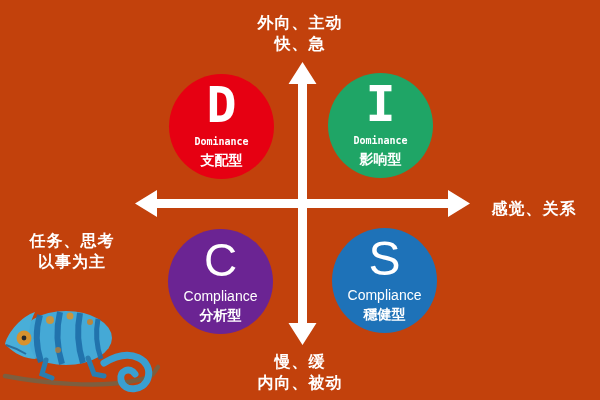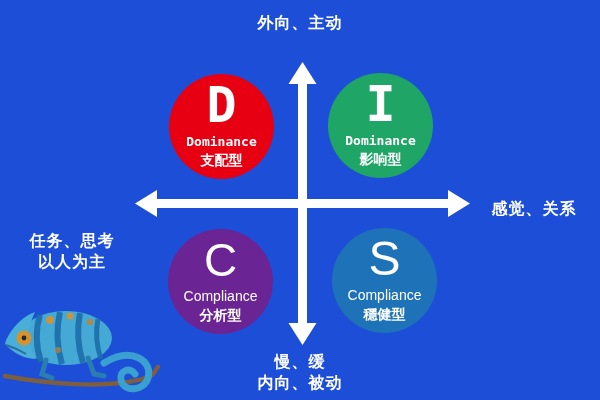--- a/index.html
+++ b/index.html
@@ -19,57 +19,58 @@
   .edge-right  { left:474px; top:182px; width:120px;margin-top:16px; }
 
   .cross { position:absolute; left:0; top:0; pointer-events:none; }
 
   .circle {
     position:absolute; width:105px; height:105px; border-radius:50%;
     display:flex; flex-direction:column; align-items:center; text-align:center;
   }
   .mono { font-family:"DejaVu Sans Mono","Liberation Mono",monospace; }
   .circle .letter { line-height:52px; margin-top:5px; }
-  .circle .ename  { font-size:13px; line-height:17px; margin-top:2px; }
+  .circle .ename  { font-size:10px; line-height:17px; margin-top:2px; }
   .circle .cname  { font-size:14px; line-height:18px; font-weight:bold; margin-top:1px; }
 
   .q-d { left:169px; top:74px; }
   .q-i { left:328px; top:73px; }
   .q-c { left:168px; top:229px; }
   .q-s { left:332px; top:228px; }
 
   .q-d .letter { font-size:50px; font-weight:bold; }
   .q-i .letter { font-size:50px; font-weight:bold; }
   .q-c .letter { font-size:46px; font-weight:400; }
   .q-s .letter { font-size:48px; font-weight:400; }
   .q-d .ename, .q-i .ename { font-weight:bold; }
   .q-c .ename, .q-s .ename { font-size:14px; font-weight:400; }
 
   .chameleon { position:absolute; left:2px; top:288px; }
 </style>
 </head>
 <body>
 
-<div class="stage" style="background-color: #1d4ed8;">
+<div class="stage" style="background-color: #c2410c;">
 
   <svg class="cross" width="600" height="400" viewBox="0 0 600 400">
     <polygon fill="#ffffff" points="302.5,62 316.5,84 307,84 307,323 316.5,323 302.5,345 288.5,323 298,323 298,84 288.5,84"></polygon>
     <polygon fill="#ffffff" points="135,203.5 157,190 157,199 448,199 448,190 470,203.5 448,217 448,208 157,208 157,217"></polygon>
   </svg>
 
   <div class="edge-label edge-top">
     <div>外向、主动</div>
+    <div>快、急</div>
   </div>
   <div class="edge-label edge-bottom">
     <div>慢、缓</div>
     <div>内向、被动</div>
   </div>
   <div class="edge-label edge-left">
     <div>任务、思考</div>
-    <div>以人为主</div>
+    <div>以事为主</div>
   </div>
   <div class="edge-label edge-right">
     <div>感觉、关系</div>
   </div>
 
   <div class="circle q-d" style="background-color: rgb(230, 0, 18);">
     <div class="letter mono">D</div>
     <div class="ename mono">Dominance</div>
     <div class="cname">支配型</div>
   </div>

